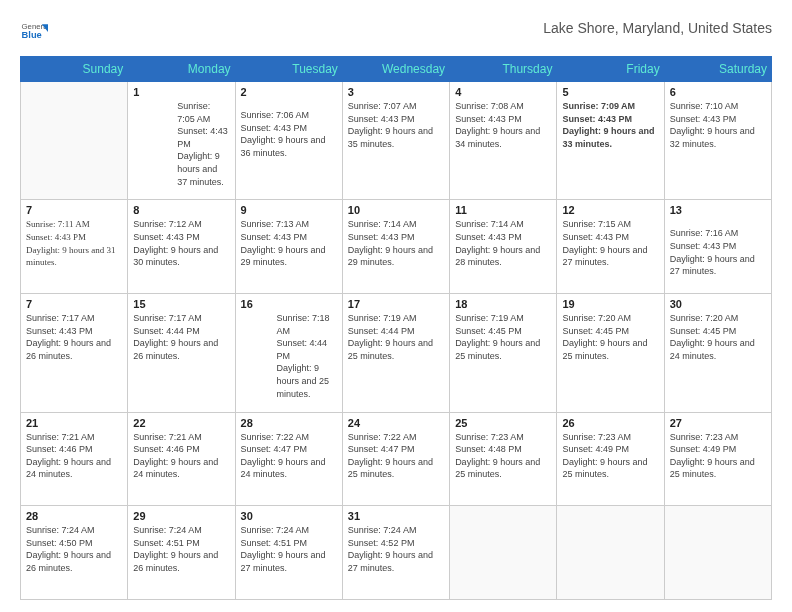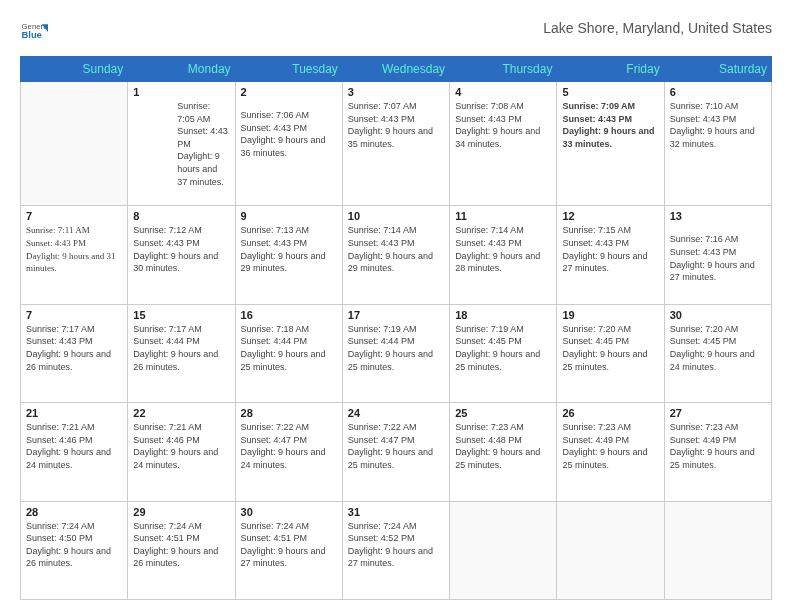--- a/index.html
+++ b/index.html
@@ -207,21 +207,21 @@
 Daylight: 9 hours and 26 minutes.</div>
           </td>
           <td>
             <span class="day-number">15</span>
             <div class="day-info" style="white-space: pre-line;">Sunrise: 7:17 AM
 Sunset: 4:44 PM
 Daylight: 9 hours and 26 minutes.</div>
           </td>
           <td>
             <span class="day-number">16</span>
-            <div class="day-info" style="white-space: pre-line;">Sunrise: 7:18 AM
+            <div class="day-info" style="white-space: pre-line; margin-left: 36px;">Sunrise: 7:18 AM
 Sunset: 4:44 PM
 Daylight: 9 hours and 25 minutes.</div>
           </td>
           <td>
             <span class="day-number">17</span>
             <div class="day-info" style="white-space: pre-line;">Sunrise: 7:19 AM
 Sunset: 4:44 PM
 Daylight: 9 hours and 25 minutes.</div>
           </td>
           <td>

